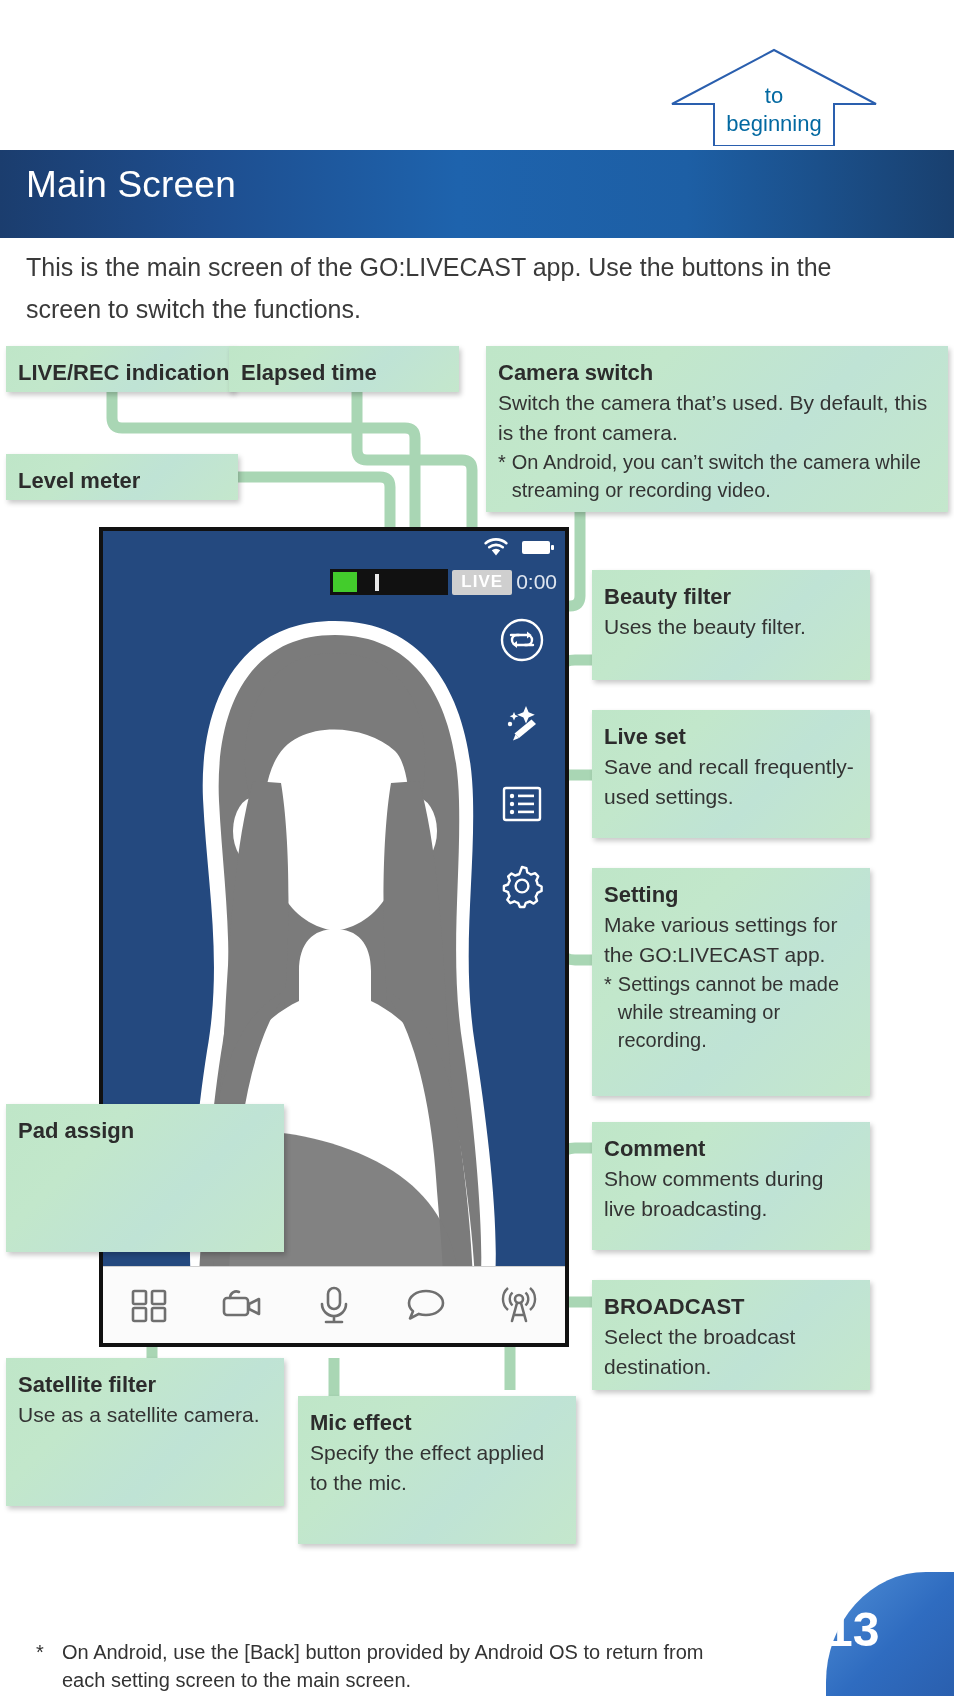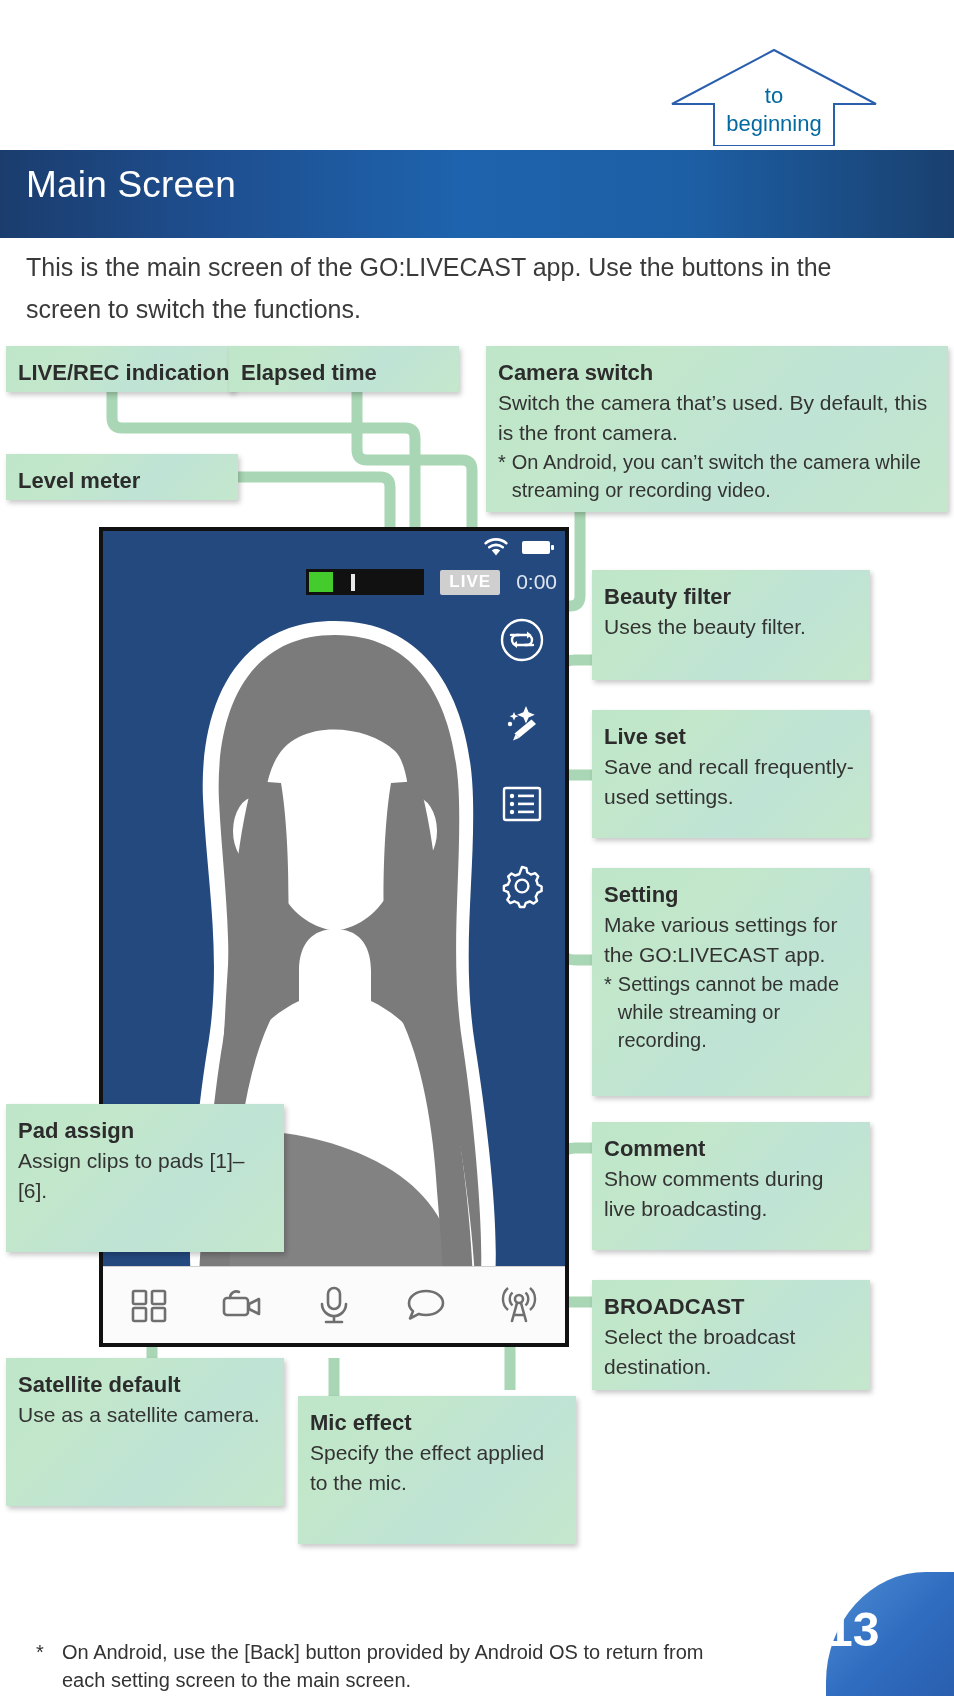--- a/index.html
+++ b/index.html
@@ -101,21 +101,21 @@
     overflow: hidden;
   }
   .phone-statusbar {
     position: absolute;
     right: 10px; top: 4px;
     display: flex; align-items: center; gap: 10px;
   }
   .phone-toprow {
     position: absolute;
     left: 0; right: 8px; top: 38px;
-    display: flex; align-items: center; justify-content: flex-end; gap: 16px;
+    display: flex; align-items: center; justify-content: flex-end; gap: 4px;
   }
   .level-meter {
     width: 118px; height: 26px;
     background: #111;
     display: flex; align-items: center;
     padding: 0 3px; box-sizing: border-box;
   }
   .level-meter .seg-green {
     width: 24px; height: 20px; background: #43cc2c;
   }
@@ -281,25 +281,24 @@
   <div class="c-body">Show comments during live broadcasting.</div>
 </div>
 
 <div class="callout" style="left:592px; top:1280px; width:278px; height:110px;">
   <div class="c-title">BROADCAST</div>
   <div class="c-body">Select the broadcast destination.</div>
 </div>
 
 <div class="callout" style="left:6px; top:1104px; width:278px; height:148px;">
   <div class="c-title">Pad assign</div>
-  <div class="c-body">Assign clips to pads [1]–[6].</div>
 </div>
 
 <div class="callout" style="left:6px; top:1358px; width:278px; height:148px;">
-  <div class="c-title">Satellite default</div>
+  <div class="c-title">Satellite filter</div>
   <div class="c-body">Use as a satellite camera.</div>
 </div>
 
 <div class="callout" style="left:298px; top:1358px; width:278px; height:148px;margin-top:38px;">
   <div class="c-title">Mic effect</div>
   <div class="c-body">Specify the effect applied to the mic.</div>
 </div>
 
 <div class="phone">
 

